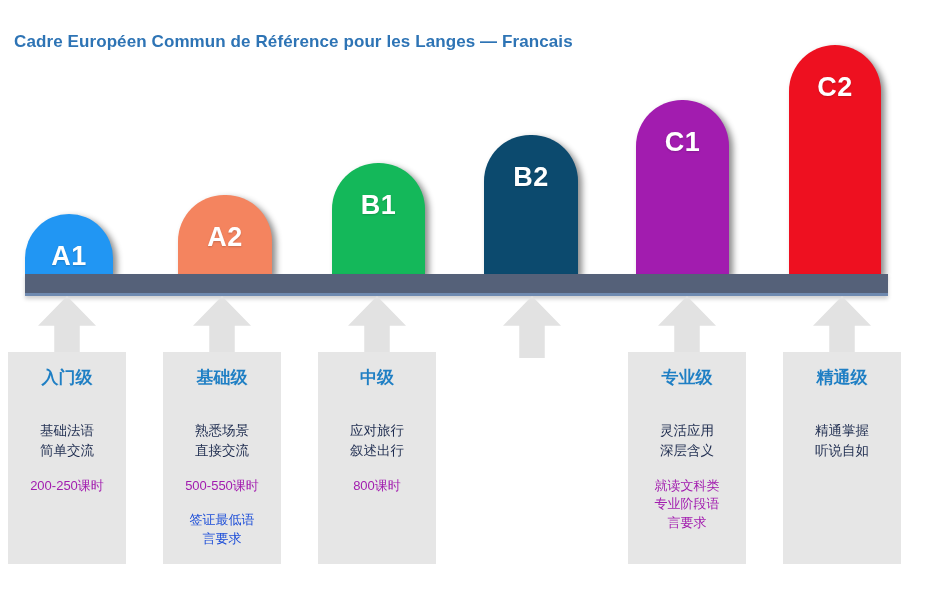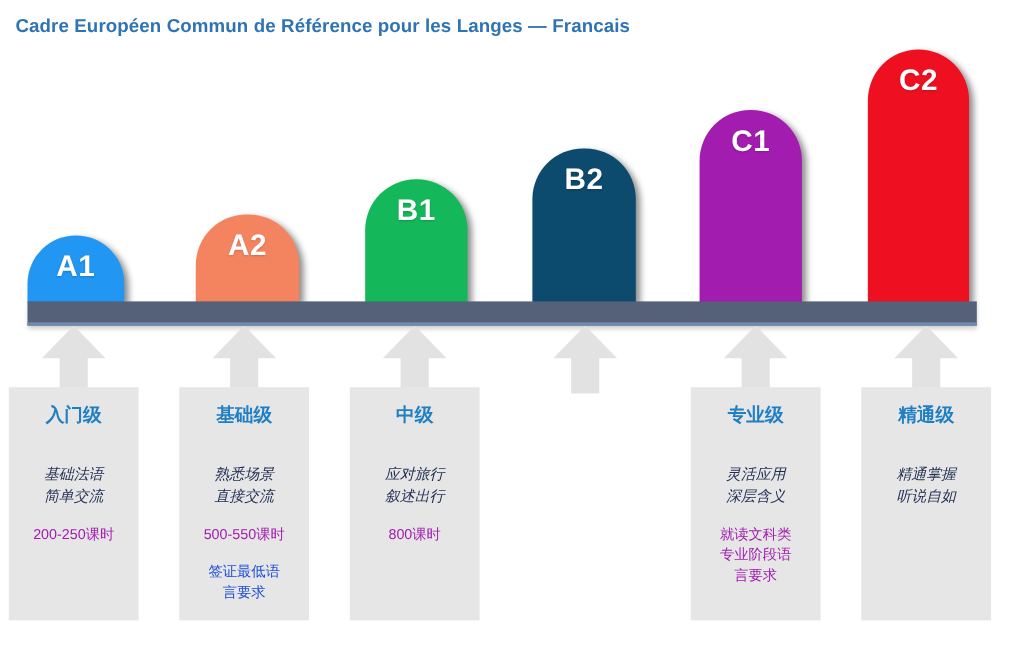--- a/index.html
+++ b/index.html
@@ -25,21 +25,21 @@
   }
   #title {
     font-size: 30px;
     font-weight: 700;
     color: #1F3864;
     letter-spacing: 0.5px;
     line-height: 1.18;
     white-space: nowrap;
   }
   #subtitle {
-    margin-top: 0;
+    margin-top: 18px;
     font-size: 17px;
     font-weight: 700;
     color: #2E74B5;
     letter-spacing: 0.1px;
     white-space: nowrap;
   }
 
   
   #chart {
     position: absolute;
@@ -60,21 +60,21 @@
     display: flex;
     justify-content: center;
     align-items: flex-start;
   }
   .bar-label {
     color: #ffffff;
     font-weight: 700;
     font-size: 27px;
     letter-spacing: 0.5px;
     text-shadow: 0 1px 2px rgba(0,0,0,0.18);
-    margin-top: 13px;
+    margin-top: 27px;
     user-select: none;
   }
 
   
   #baseline {
     position: absolute;
     left: 25px;
     top: 274px;
     width: 863px;
     height: 19px;
@@ -109,21 +109,20 @@
     font-weight: 700;
     line-height: 1.2;
     margin-bottom: 33px;
   }
   .card-desc {
     color: #1F2D50;
     font-size: 13.5px;
     line-height: 1.45;
     margin-bottom: 16px;
     white-space: pre-line;
-    font-style: italic;
   }
   .card-hours {
     color: #a21caf;
     font-size: 13px;
     line-height: 1.45;
     margin-bottom: 16px;
     white-space: pre-line;
   }
   .card-note {
     color: #1d4ed8;

